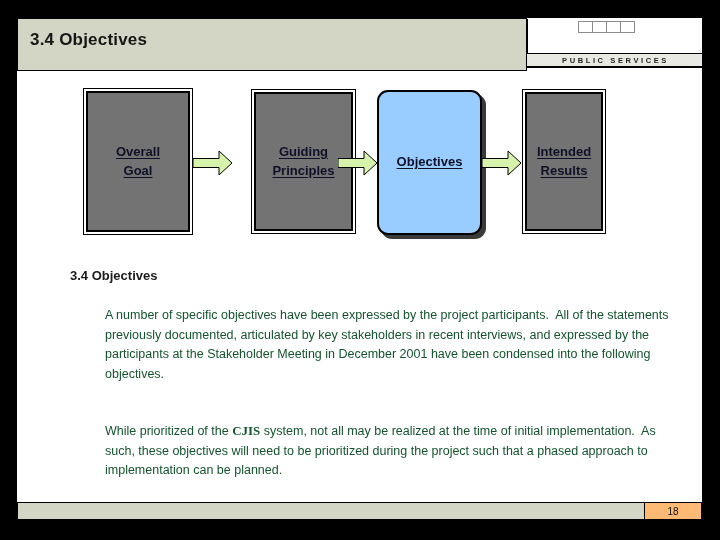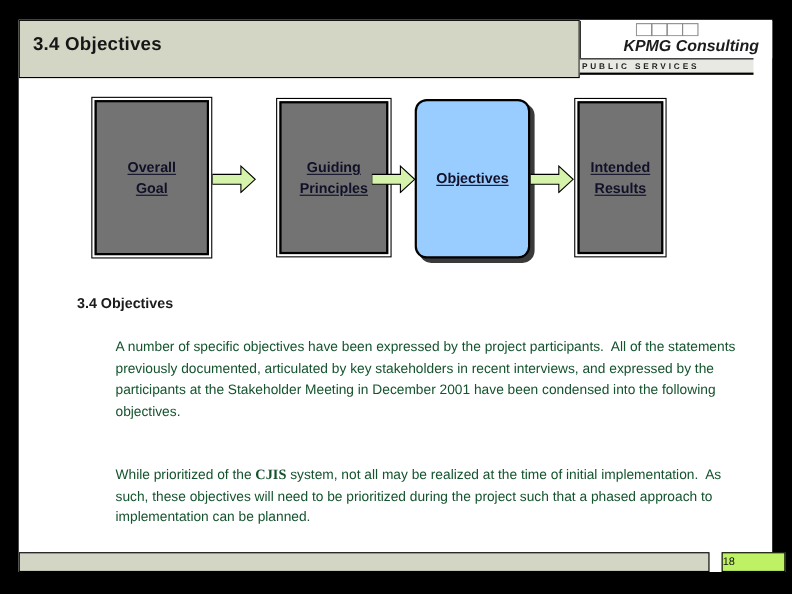--- a/index.html
+++ b/index.html
@@ -27,23 +27,23 @@
     position:absolute; left:510px; top:1px; width:175px; height:34px;
     background:#fff; border-left:1px solid #000;
   }
   .logo-grid { position:absolute; left:50px; top:2px; }
   .logo-text {
     position:absolute; right:12px; bottom:3px;
     font-size:14.5px; font-weight:bold; font-style:italic; color:#1c1c1c;
     white-space:nowrap;
   }
   .division-bar {
-    position:absolute; left:510px; top:35px; width:158px; height:15px;
+    position:absolute; left:510px; top:35px; width:175px; height:15px;
     background:#E9E9E4; border-top:1px solid #000; border-bottom:2px solid #000;
-    display:flex; align-items:center; 
+    display:flex; align-items:center; justify-content:center;
   }
   .division-label {
     font-size:7.5px; font-weight:600; letter-spacing:2.6px; color:#222;
     padding-left:2px;
   }
 
   
   .flow-box {
     position:absolute; background:#737373;
     border:2px solid #000; outline:1px solid #000; outline-offset:2px;
@@ -82,42 +82,41 @@
   .para-2 { top:403px; width:574px; }
   .acronym { font-family:"Liberation Serif", serif; font-weight:bold; font-size:13px; }
 
   
   .footer-bar {
     position:absolute; left:0; top:484px; width:628px; height:18px;
     background:#D4D6C5; border:1px solid #000;
   }
   .page-box {
     position:absolute; left:627px; top:484px; width:58px; height:18px;
-    background:#bef264; border:1px solid #000;
-    display:flex; align-items:center; margin-left:12px;
+    background:#fdba74; border:1px solid #000;
+    display:flex; align-items:center; justify-content:center;
   }
   .page-number { font-size:10px; color:#111; }
 </style>
 </head>
 <body>
 
 <div class="slide">
 
   <div class="header-bar" style="background-color: rgb(212, 214, 197);">
     <span class="slide-title">3.4 Objectives</span>
   </div>
 
   <div class="logo-box">
     <svg class="logo-grid" width="58" height="12" viewBox="0 0 58 12">
       <rect x="0.5" y="0.5" width="14" height="11" fill="none" stroke="#8b8b8b"></rect>
       <rect x="14.5" y="0.5" width="14" height="11" fill="none" stroke="#8b8b8b"></rect>
       <rect x="28.5" y="0.5" width="14" height="11" fill="none" stroke="#8b8b8b"></rect>
       <rect x="42.5" y="0.5" width="14" height="11" fill="none" stroke="#8b8b8b"></rect>
     </svg>
-    <span class="logo-text">KPMG Consulting</span>
   </div>
 
   <div class="division-bar" style="background-color: rgb(233, 233, 228);">
     <span class="division-label">PUBLIC SERVICES</span>
   </div>
 
   <div>
     <div class="flow-box b1">
       <span class="flow-label">Overall Goal</span>
     </div>

